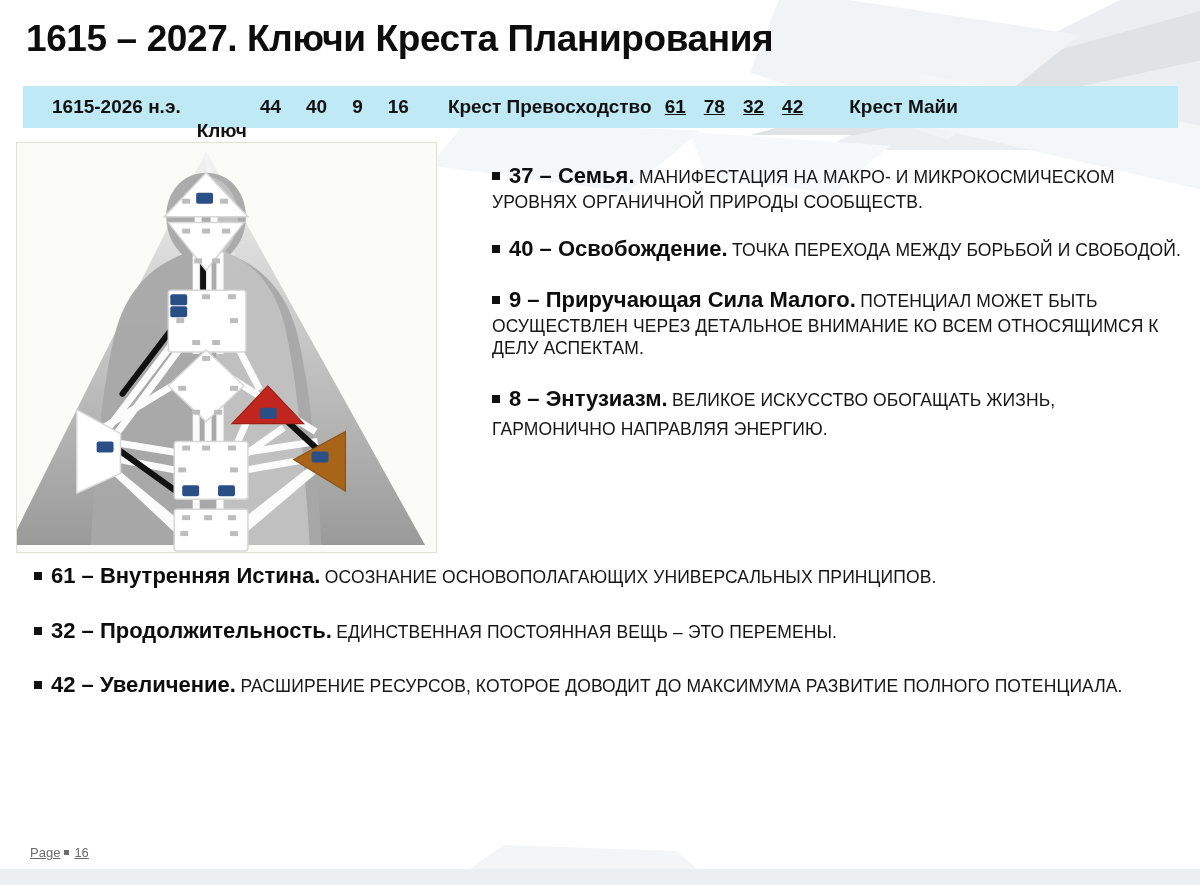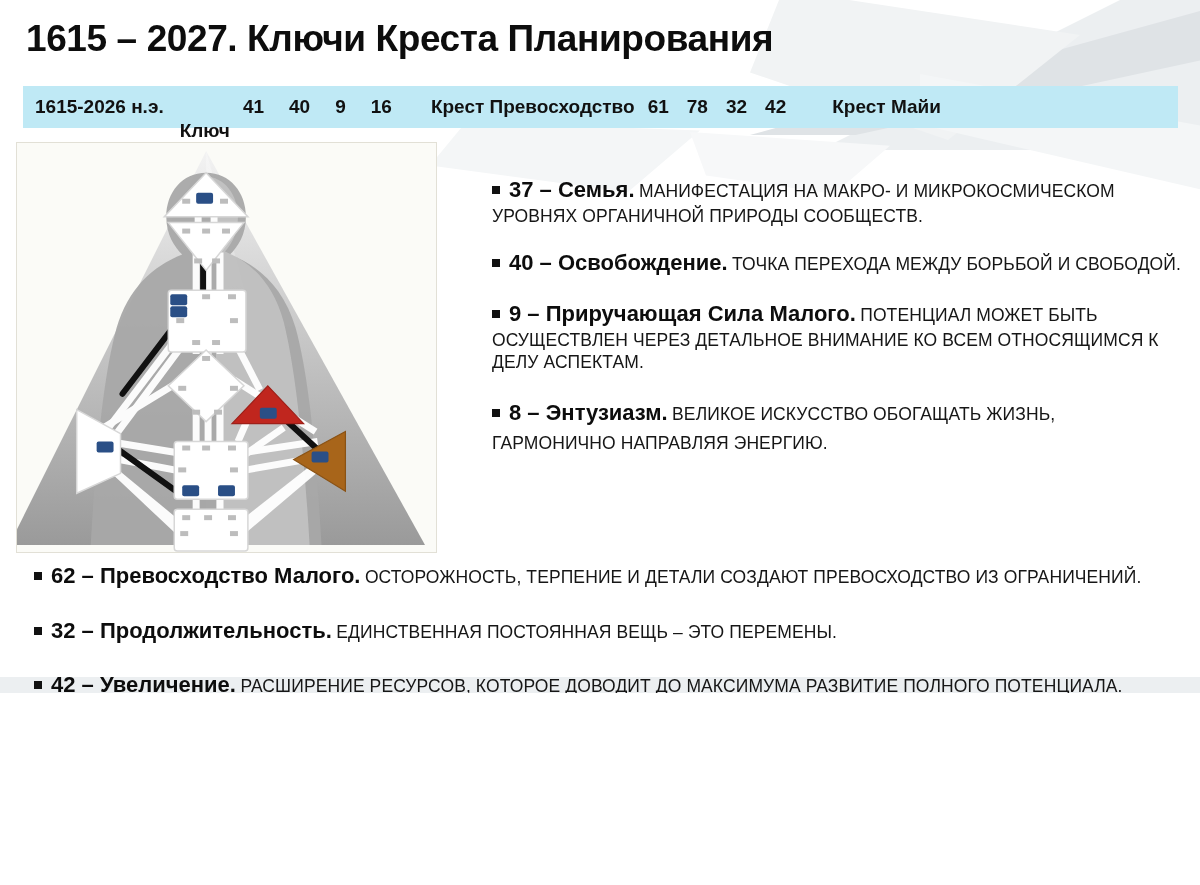--- a/index.html
+++ b/index.html
@@ -4,21 +4,21 @@
 <title>1615 – 2027. Ключи Креста Планирования</title>
 <style>
   html, body {
     margin: 0;
     padding: 0;
     background: #ffffff;
   }
   .slide {
     position: relative;
     width: 1200px;
-    height: 693px;
+    height: 885px;
     background: #ffffff;
     overflow: hidden;
     font-family: "Liberation Sans", "DejaVu Sans", sans-serif;
     color: #111111;
   }
 
   
   .bg-deco { position:absolute; inset:0; overflow:hidden; pointer-events:none; }
   .bg-poly { position:absolute; background:#e9ecef; }
   .bg-p1 {
@@ -77,54 +77,54 @@
   .key-bar {
     position: absolute;
     left: 23px;
     top: 86px;
     width: 1155px;
     height: 42px;
     background: #bfe9f5;
     display: flex;
     align-items: center;
     box-sizing: border-box;
-    padding-left: 12px;
+    padding-left: 29px;
   }
   .key-bar .kb {
     font-size: 19px;
     font-weight: 700;
     color: #111111;
     white-space: nowrap;
   }
   .kb-era    { margin-right: 16px; }
   .kb-word   { margin-right: 13px; margin-top: 48px; }
   .kb-num    { margin-right: 25px; }
   .kb-cross  { margin-right: 13px; margin-left: 14px; }
-  .kb-num2   { margin-right: 18px; }
+  .kb-num2   { margin-right: 18px; text-decoration: underline; }
   .kb-maya   { margin-left: 28px; }
 
   
   .bg-figure {
     position: absolute;
     left: 16px;
     top: 142px;
     width: 421px;
     height: 411px;
     background: #fbfbf7;
     border: 1px solid #e2e0d6;
     box-sizing: border-box;
     overflow: hidden;
   }
   .bg-figure svg { display:block; width:100%; height:100%; }
 
   
   .bullets-right {
     position: absolute;
     left: 492px;
-    top: 176px;
+    top: 162px;
     width: 690px;
   }
   .bullets-bottom {
     position: absolute;
     left: 34px;
     top: 562px;
     width: 1140px;
   }
   .bullet {
     margin-bottom: 22px;
@@ -182,21 +182,21 @@
     <div class="bg-poly bg-p6"></div>
     <div class="bg-poly bg-p7"></div>
     <div class="bg-stripe-bottom"></div>
   </div>
 
   <div class="slide-title">1615 – 2027. Ключи Креста Планирования</div>
 
   <div class="key-bar">
     <span class="kb kb-era">1615-2026 н.э.</span>
     <span class="kb kb-word">Ключ</span>
-    <span class="kb kb-num">41</span>
+    <span class="kb kb-num">44</span>
     <span class="kb kb-num">40</span>
     <span class="kb kb-num">9</span>
     <span class="kb kb-num">16</span>
     <span class="kb kb-cross">Крест Превосходство</span>
     <span class="kb kb-num2">61</span>
     <span class="kb kb-num2">78</span>
     <span class="kb kb-num2">32</span>
     <span class="kb kb-num2">42</span>
     <span class="kb kb-maya">Крест Майи</span>
   </div>
@@ -371,22 +371,22 @@
       <span class="body">ПОТЕНЦИАЛ МОЖЕТ БЫТЬ ОСУЩЕСТВЛЕН ЧЕРЕЗ ДЕТАЛЬНОЕ ВНИМАНИЕ КО ВСЕМ ОТНОСЯЩИМСЯ К ДЕЛУ АСПЕКТАМ.</span>
     </div>
     <div class="bullet loose">
       <span class="marker"></span><span class="head">8 – Энтузиазм.</span>
       <span class="body">ВЕЛИКОЕ ИСКУССТВО ОБОГАЩАТЬ ЖИЗНЬ, ГАРМОНИЧНО НАПРАВЛЯЯ ЭНЕРГИЮ.</span>
     </div>
   </div>
 
   <div class="bullets-bottom">
     <div class="bullet">
-      <span class="marker"></span><span class="head">62 – Превосходство Малого.</span>
-      <span class="body">ОСТОРОЖНОСТЬ, ТЕРПЕНИЕ И ДЕТАЛИ СОЗДАЮТ ПРЕВОСХОДСТВО ИЗ ОГРАНИЧЕНИЙ.</span>
+      <span class="marker"></span><span class="head">61 – Внутренняя Истина.</span>
+      <span class="body">ОСОЗНАНИЕ ОСНОВОПОЛАГАЮЩИХ УНИВЕРСАЛЬНЫХ ПРИНЦИПОВ.</span>
     </div>
     <div class="bullet">
       <span class="marker"></span><span class="head">32 – Продолжительность.</span>
       <span class="body">ЕДИНСТВЕННАЯ ПОСТОЯННАЯ ВЕЩЬ – ЭТО ПЕРЕМЕНЫ.</span>
     </div>
     <div class="bullet">
       <span class="marker"></span><span class="head">42 – Увеличение.</span>
       <span class="body">РАСШИРЕНИЕ РЕСУРСОВ, КОТОРОЕ ДОВОДИТ ДО МАКСИМУМА РАЗВИТИЕ ПОЛНОГО ПОТЕНЦИАЛА.</span>
     </div>
   </div>

